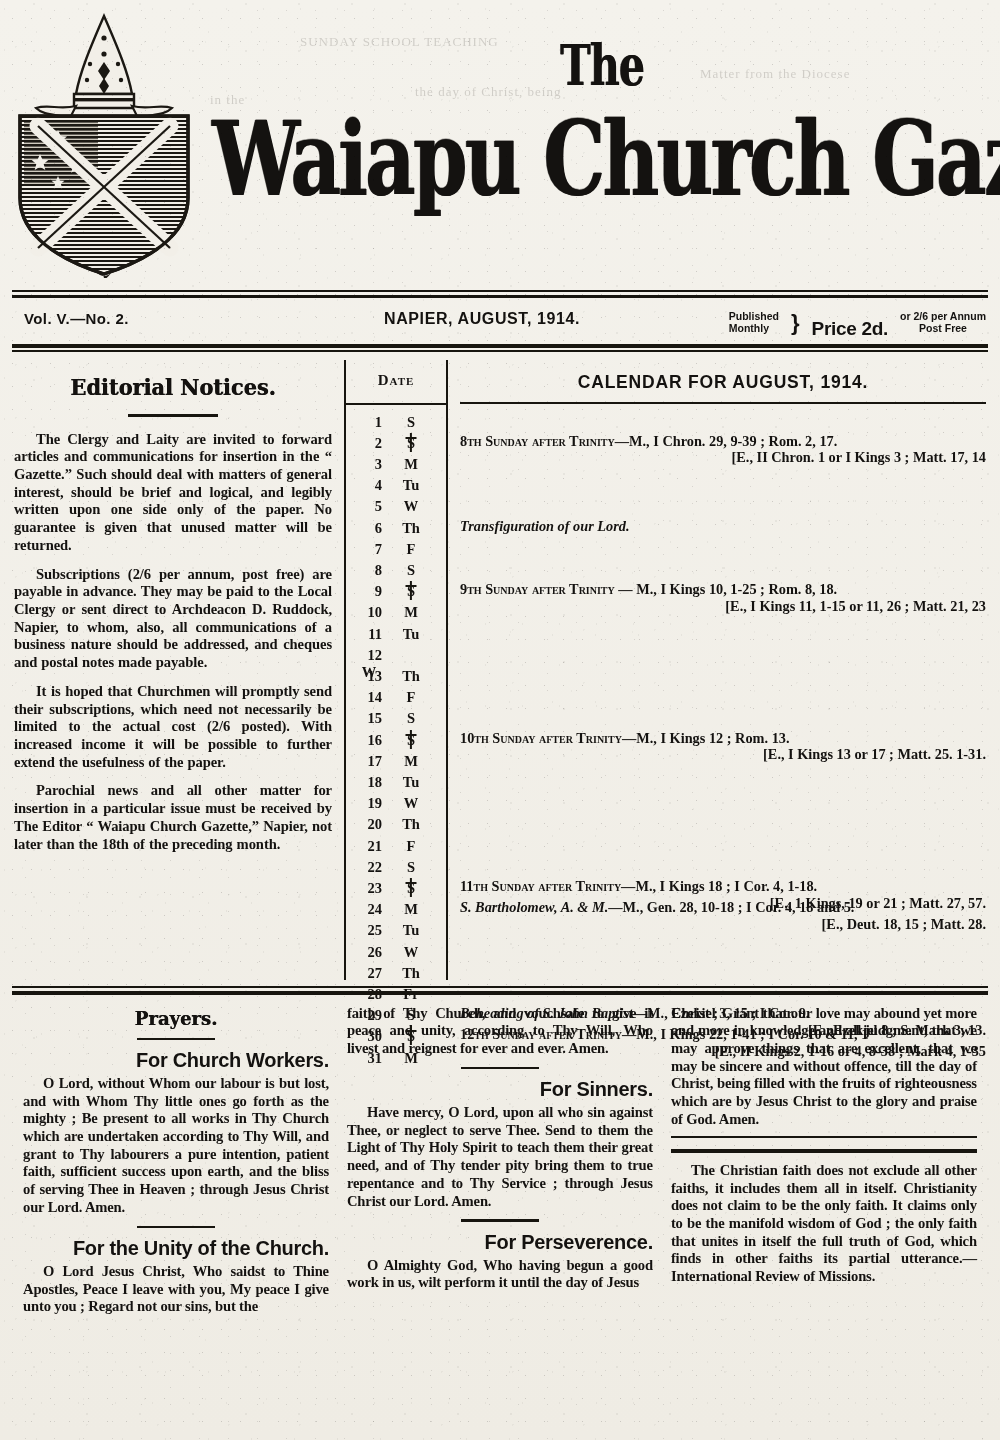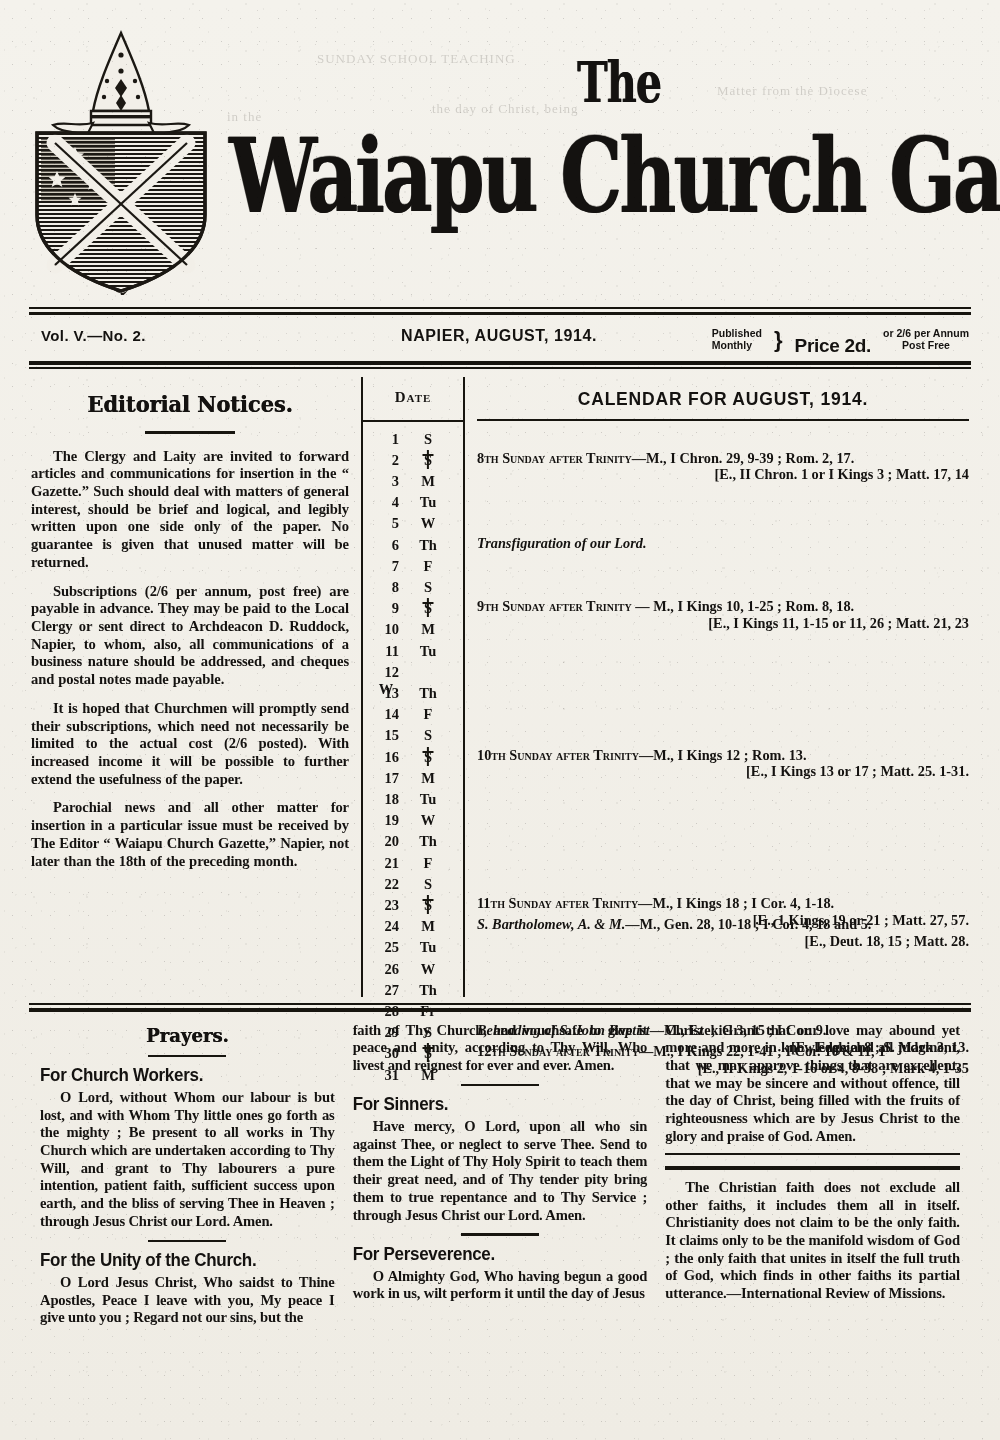--- a/index.html
+++ b/index.html
@@ -16,21 +16,21 @@
   #page{
     position:absolute;inset:0;
     background:
       radial-gradient(circle at 12% 22%, rgba(0,0,0,.05) 0 1px, transparent 1px),
       radial-gradient(circle at 64% 9%, rgba(0,0,0,.05) 0 1px, transparent 1px),
       radial-gradient(circle at 37% 71%, rgba(0,0,0,.04) 0 1px, transparent 1px),
       radial-gradient(circle at 85% 48%, rgba(0,0,0,.05) 0 1px, transparent 1px),
       radial-gradient(circle at 22% 88%, rgba(0,0,0,.04) 0 1px, transparent 1px),
       linear-gradient(#f4f2ec,#efece4);
     background-size:37px 41px,53px 47px,61px 59px,43px 67px,71px 53px,100% 100%;
-    padding:17px;box-sizing:border-box;
+    padding:0;box-sizing:border-box;
   }
   .speckle{
     position:absolute;inset:0;pointer-events:none;
     background-image:
       radial-gradient(circle, rgba(20,16,12,.30) 0 .6px, transparent .9px),
       radial-gradient(circle, rgba(20,16,12,.22) 0 .5px, transparent .8px);
     background-size:19px 23px, 29px 17px;
     background-position:3px 7px, 11px 2px;
     opacity:.55;
     mix-blend-mode:multiply;
@@ -171,21 +171,21 @@
     display:flex;height:420px;
   }
   .lcol{width:33.33%;padding:0 9px;box-sizing:border-box;}
   .pray-head{
     text-align:center;font-family:"DejaVu Serif",serif;font-weight:bold;
     font-size:19px;margin:2px 0 0 0;transform:scaleX(.95);
     text-shadow:.5px 0 0 #141210;
   }
   .pray-rule{width:78px;height:2.5px;background:#17150f;margin:9px auto 9px auto;}
   .sub-head{
-    text-align:left;font-weight:bold;font-size:17px;
+    text-align:right;font-weight:bold;font-size:20px;
     font-family:"Liberation Sans",sans-serif;
     letter-spacing:-.3px;margin:0 0 3px 0;
     transform:scaleY(1.05);
   }
   .p{
     font-size:14.6px;line-height:1.212;text-align:justify;
     text-indent:20px;margin:0 0 8px 0;font-weight:600;
     letter-spacing:-.15px;
   }
   .cont{text-indent:0;}

